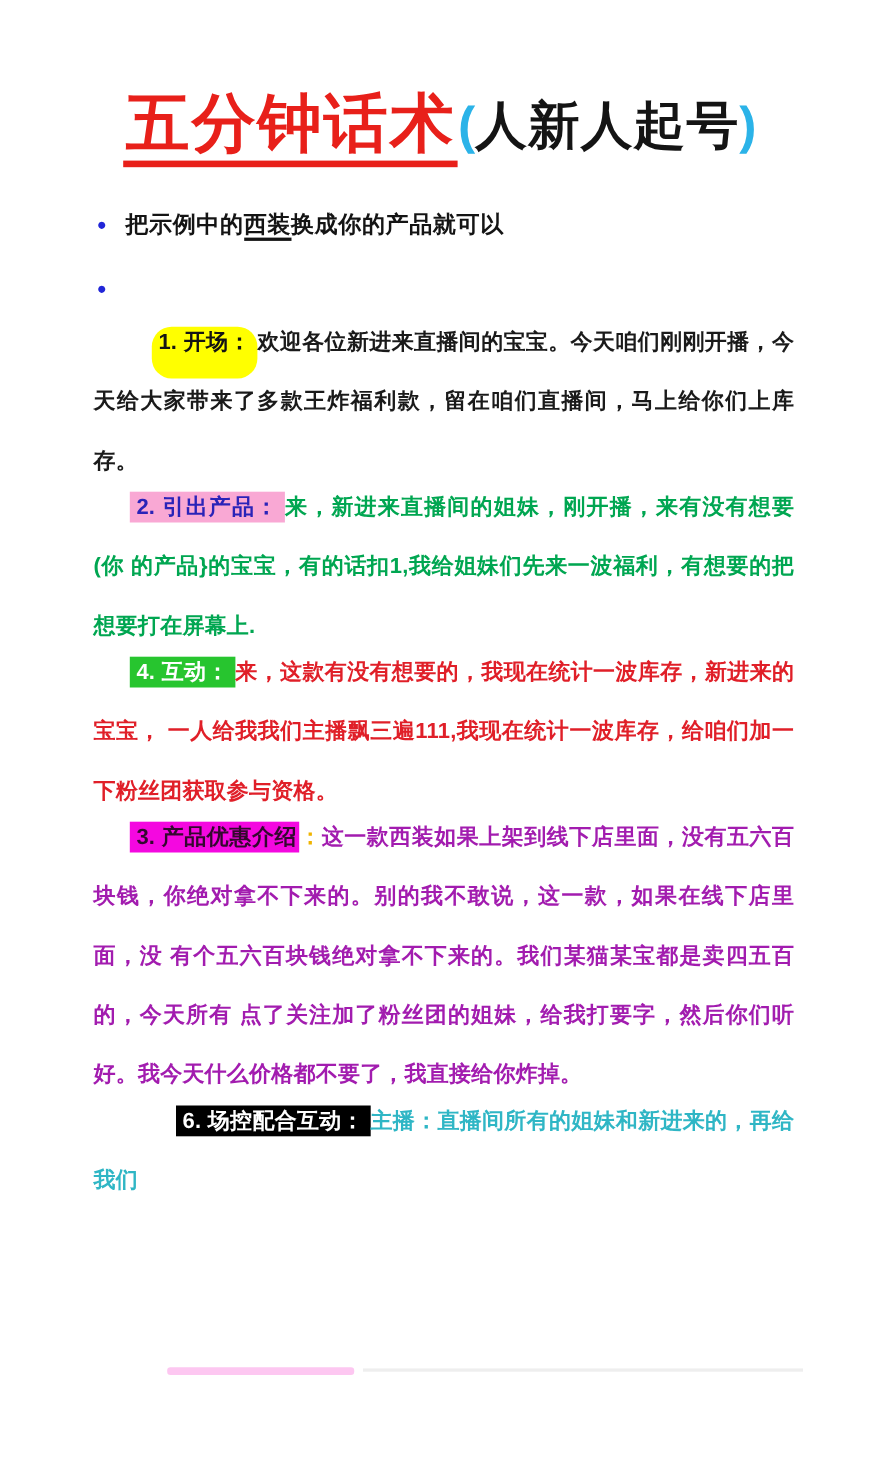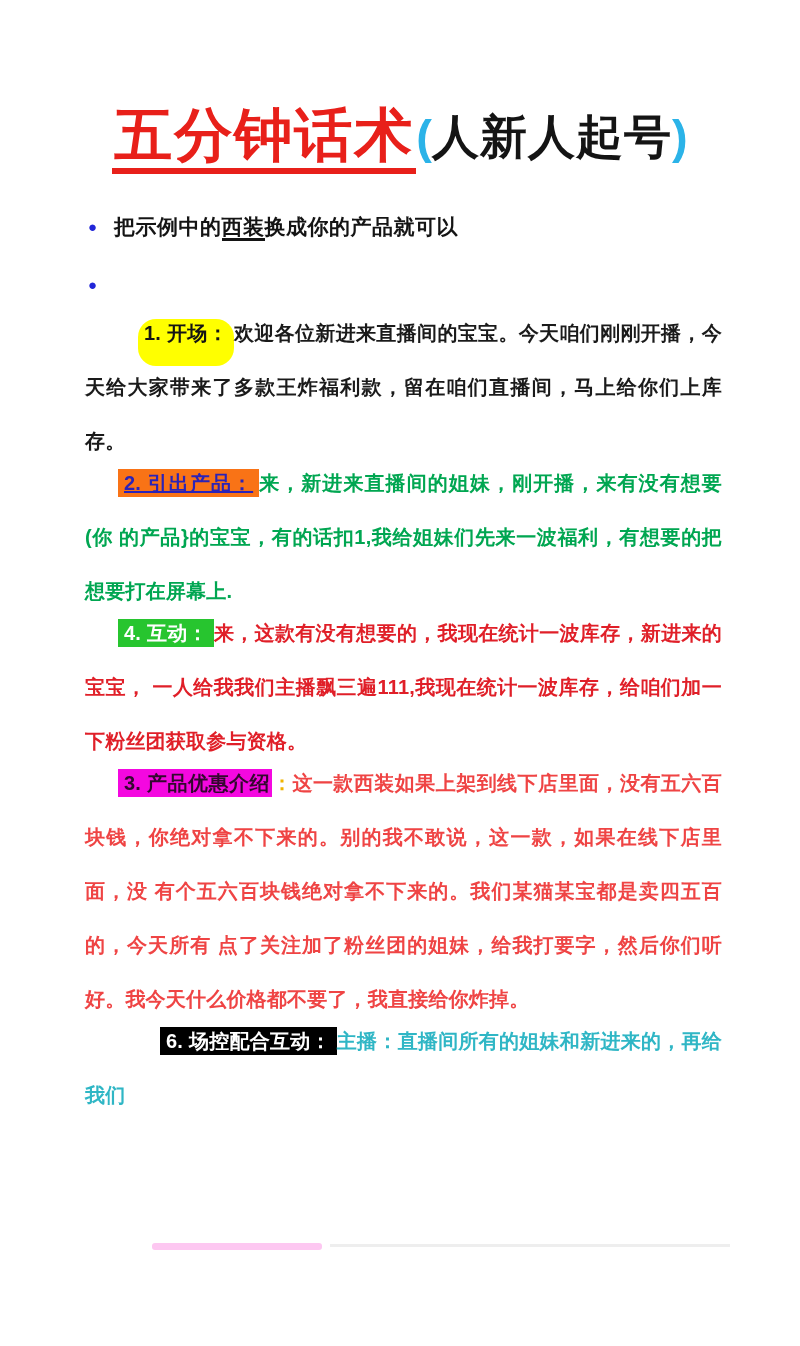--- a/index.html
+++ b/index.html
@@ -4,21 +4,21 @@
 <style>
   * { box-sizing: border-box; }
   html, body { margin: 0; padding: 0; background: #ffffff; }
   .page {
     position: relative;
     width: 800px;
     height: 1346px;
     background: #ffffff;
     overflow: hidden;
     font-family: "Liberation Sans", "DejaVu Sans", sans-serif;
-    padding-top: 106px;
+    padding-top: 84px;
   }
 
   
   .title-row { text-align: center; white-space: nowrap; line-height: 1; }
   .title-main {
     display: inline-block;
     font-size: 58px;
     font-weight: 800;
     color: #e8201a;
     border-bottom: 6px solid #e8201a;
@@ -57,35 +57,35 @@
     text-align: justify;
   }
   .sec .label { font-weight: 800; padding: 3px 6px 3px 6px; white-space: nowrap; }
   .sec .body  { }
 
   .sec1 { text-indent: 53px; }
   .sec1 .label { background: #ffff00; color: #141414; padding-bottom: 22px; border-radius: 18px; }
   .sec1 .body  { color: #1a1a1a; }
 
   .sec2 { text-indent: 33px; }
-  .sec2 .label { background: #f97316; color: #2a23b8; text-decoration: underline; }
+  .sec2 .label { background: #f9a8d4; color: #2a23b8; }
   .sec2 .body  { color: #00a651; }
 
   .sec3 { text-indent: 33px; }
   .sec3 .label { background: #fff200; color: #8f3b12; }
   .sec3 .body  { color: #1a1a1a; }
 
   .sec4 { text-indent: 33px; }
   .sec4 .label { background: #27c52f; color: #ffffff; }
   .sec4 .body  { color: #e01f28; }
 
   .sec5 { text-indent: 33px; }
   .sec5 .label { background: #f408e0; color: #33082e; padding-right: 2px; }
   .sec5 .colon { color: #f0b400; font-weight: 800; }
-  .sec5 .body  { color: #ef4444; }
+  .sec5 .body  { color: #a21caf; }
 
   .sec6 { text-indent: 75px; }
   .sec6 .label { background: #000000; color: #ffffff; }
   .sec6 .body  { color: #2fb6c5; }
 
   
   .smudge {
     position: absolute; left: 152px; top: 1243px;
     width: 170px; height: 7px;
     background: #fc8fe4; opacity: 0.5; border-radius: 3px;

